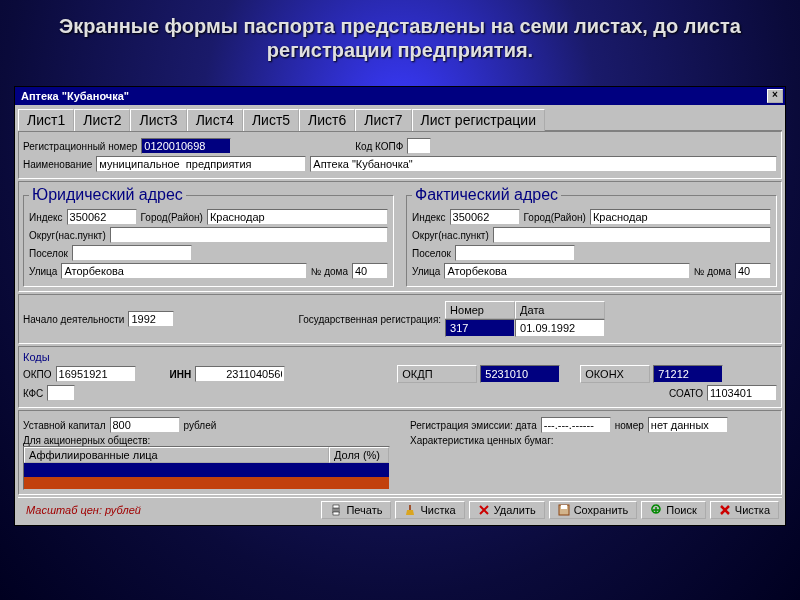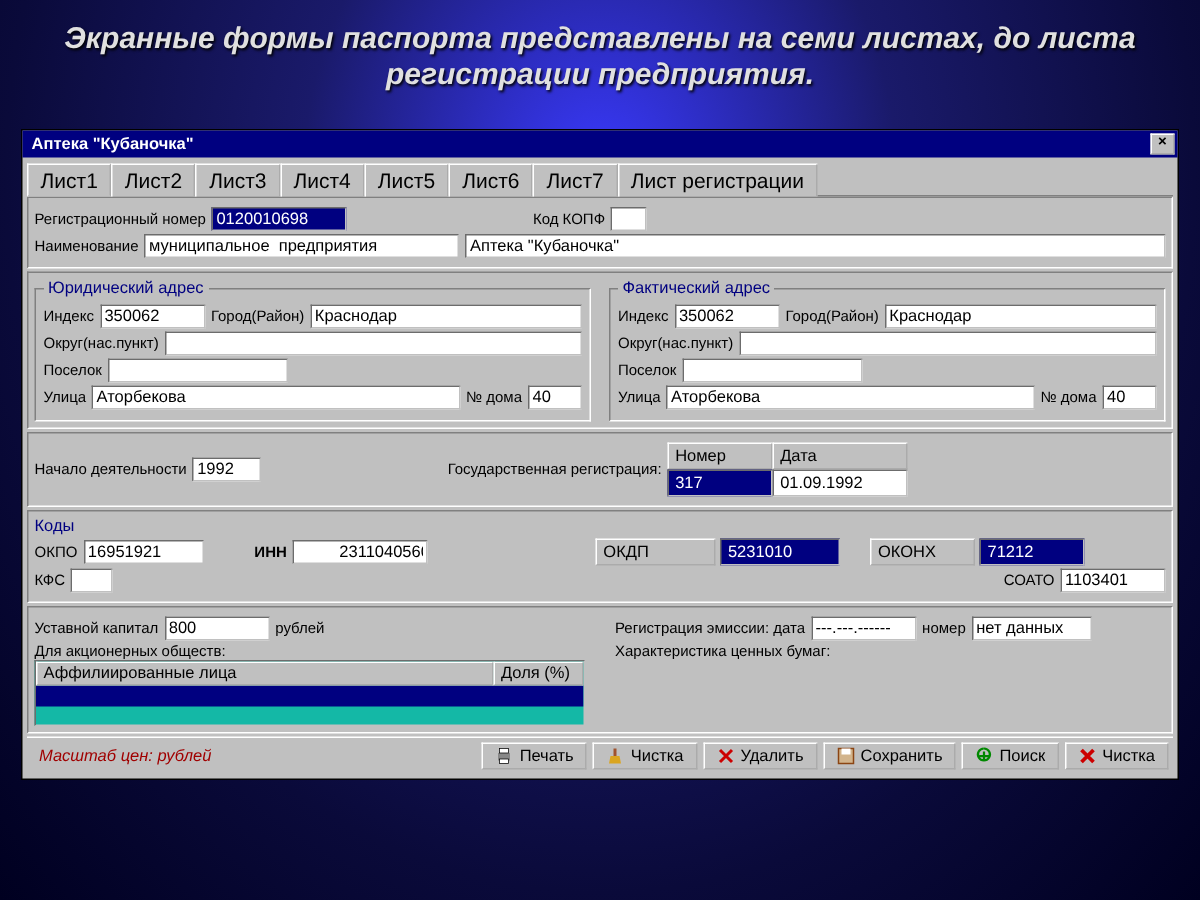--- a/index.html
+++ b/index.html
@@ -4,21 +4,21 @@
 <style>
   * { box-sizing: border-box; margin: 0; padding: 0; }
   body {
     font-family: "MS Sans Serif", Tahoma, Arial, sans-serif;
     font-size: 11px;
     background: radial-gradient(ellipse at 50% 20%, #3a3aff 0%, #1a1a6a 35%, #0a0a3a 70%, #000020 100%);
     width: 800px; height: 600px; overflow: hidden;
     position: relative;
   }
   .slide-title {
-    color: #e0e0e0; text-align: center; font-size: 20px; font-style: italic;
+    color: #e0e0e0; text-align: center; font-size: 20px; 
     font-weight: bold; text-shadow: 1px 1px 2px #000; padding: 14px 40px 8px;
     line-height: 1.2;
   }
   .window {
     position: absolute; left: 14px; top: 86px; width: 772px;
     background: #c0c0c0; border: 1px solid #000;
   }
   .titlebar {
     background: #000080; color: #fff; height: 18px; display: flex;
     align-items: center; justify-content: space-between; padding: 0 2px;
@@ -48,41 +48,41 @@
     font-size: 11px; padding: 0 2px; color: #000;
   }
   .fld.highlight { background: #000080; color: #fff; }
   .group-title { font-size: 11px; color: #000; margin-bottom: 2px; }
   .addr-cols { display: flex; gap: 12px; }
   .addr-col { flex: 1; }
   fieldset {
     border: 1px solid #808080; border-right-color: #fff; border-bottom-color: #fff;
     padding: 3px 5px 5px; margin: 0;
   }
-  legend { font-size: 11px; color: #000080; padding: 0 3px; }
+  legend { font-size: 16px; color: #000080; padding: 0 3px; }
   .grid-head {
     background: #c0c0c0; border: 1px outset #fff; padding: 2px 4px;
     font-size: 11px; display: inline-block;
   }
   .grid-cell { background: #fff; border: 1px inset #c0c0c0; padding: 2px 4px; font-size: 11px; display: inline-block; }
   .grid-cell.sel { background: #000080; color: #fff; }
   .btnbar {
     display: flex; justify-content: flex-end; gap: 4px; padding: 3px;
     background: #c0c0c0; border-top: 1px solid #808080;
   }
   .btn {
     background: #c0c0c0; border: 1px outset #fff; padding: 2px 8px;
     font-size: 11px; display: flex; align-items: center; gap: 4px; cursor: default;
   }
   .ico { width: 12px; height: 12px; display: inline-block; }
   .scale-label {
     color: #a00000; font-style: italic; font-size: 11px; padding: 4px 8px;
   }
   .listbox {
-    background: #14b8a6; border: 1px inset #c0c0c0; height: 44px; overflow: hidden;
+    background: #c2410c; border: 1px inset #c0c0c0; height: 44px; overflow: hidden;
   }
   .listbox .lh { display: flex; }
   .listbox .lh > div { background: #c0c0c0; border: 1px outset #fff; padding: 1px 4px; font-size: 11px; }
   .listbox .lr { display: flex; }
   .listbox .lr > div { padding: 1px 4px; font-size: 11px; }
   .lr.sel { background: #000080; color: #fff; }
 </style>
 </head>
 <body>
 

